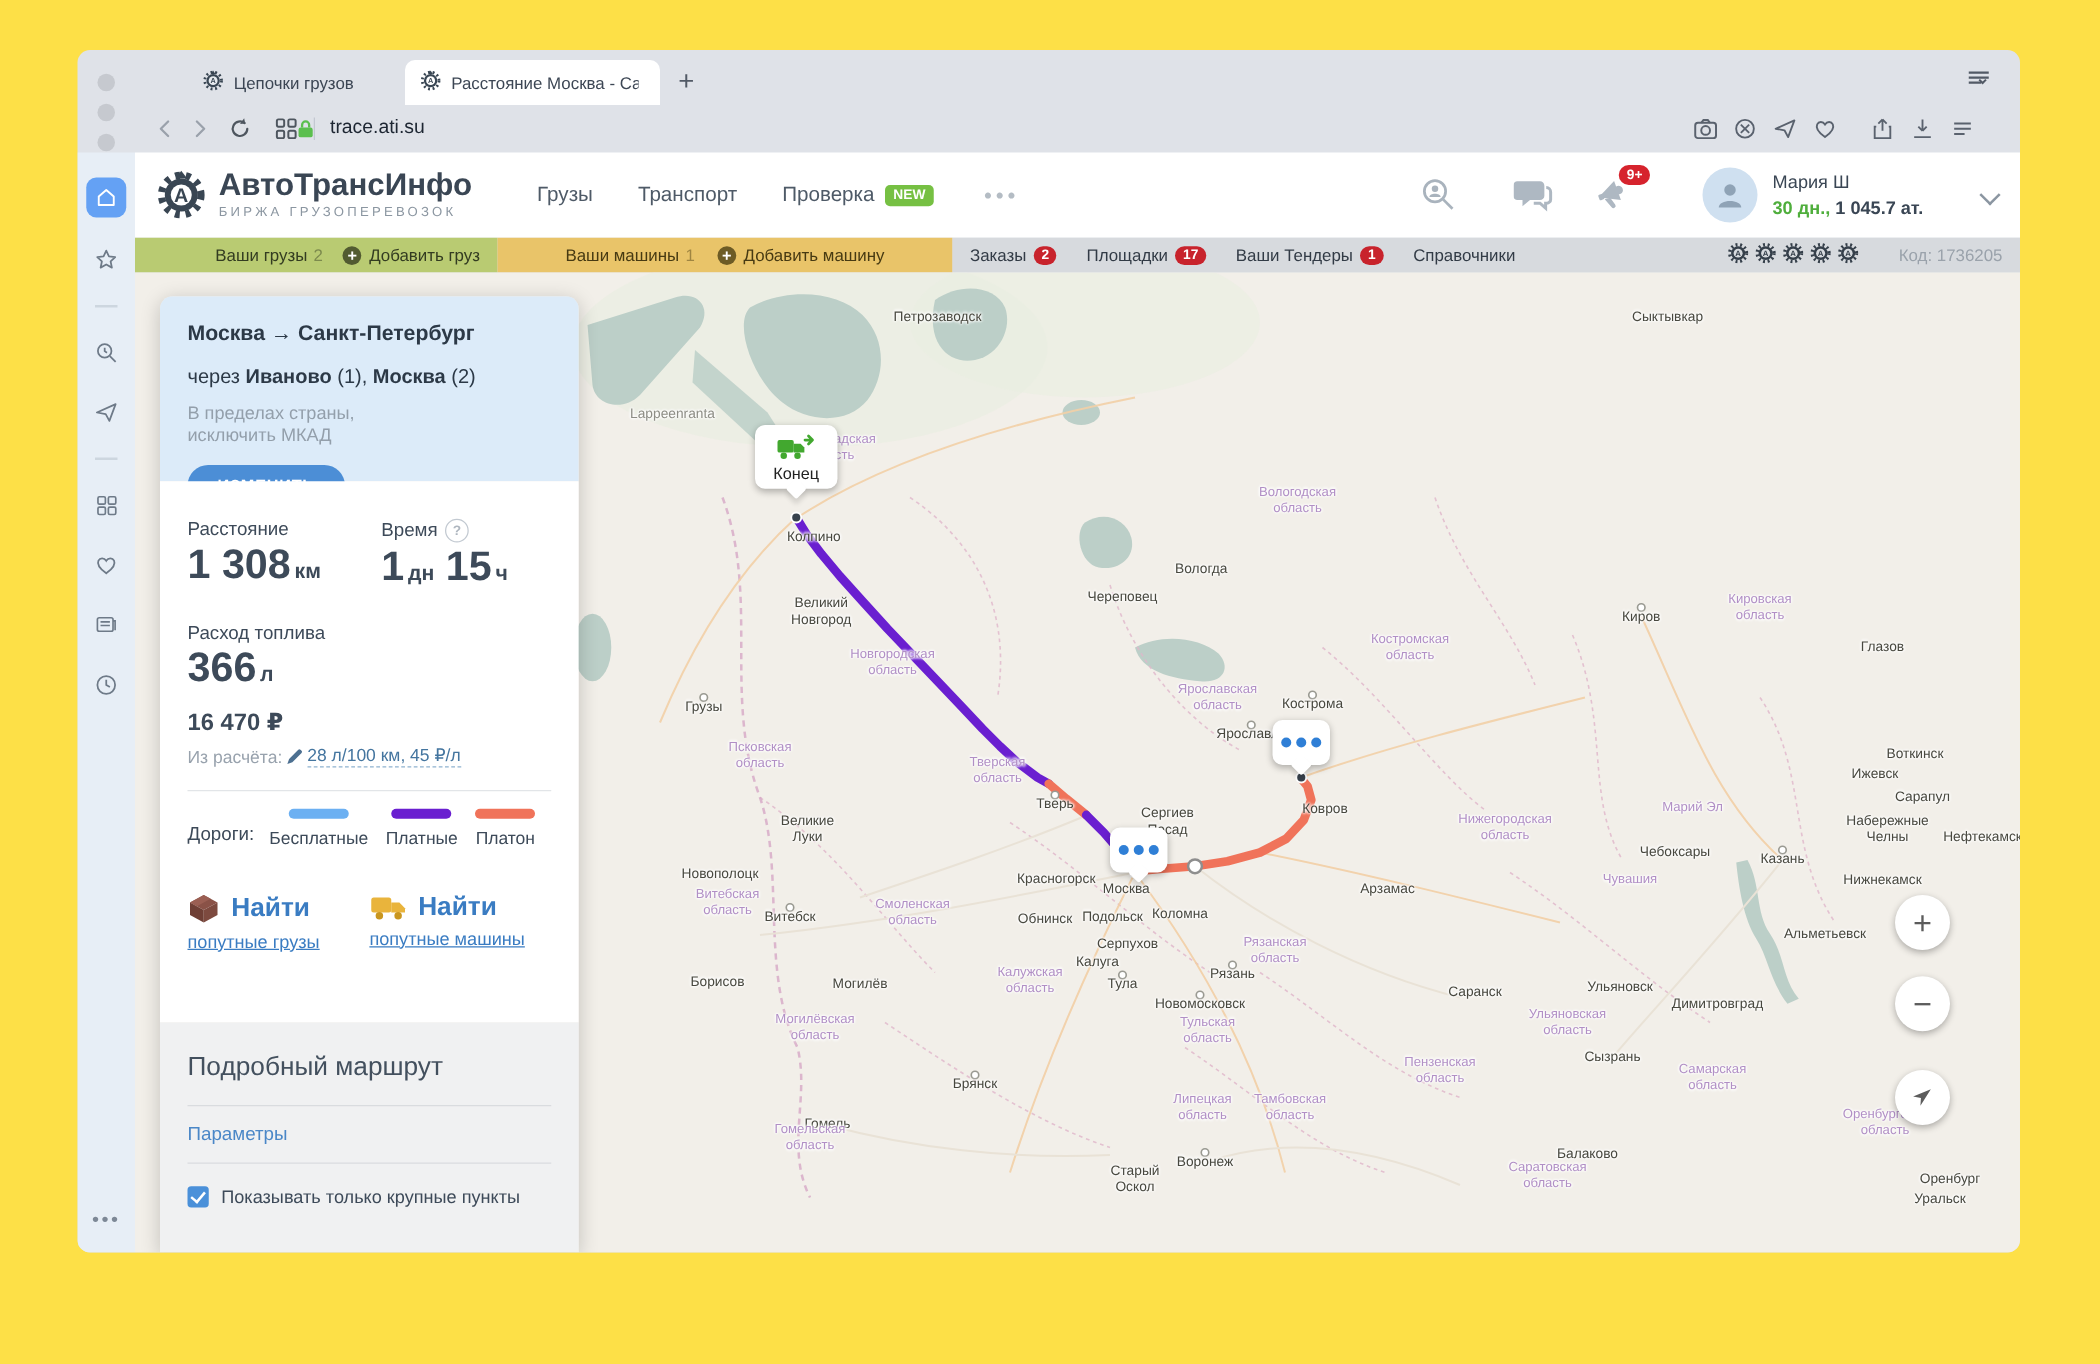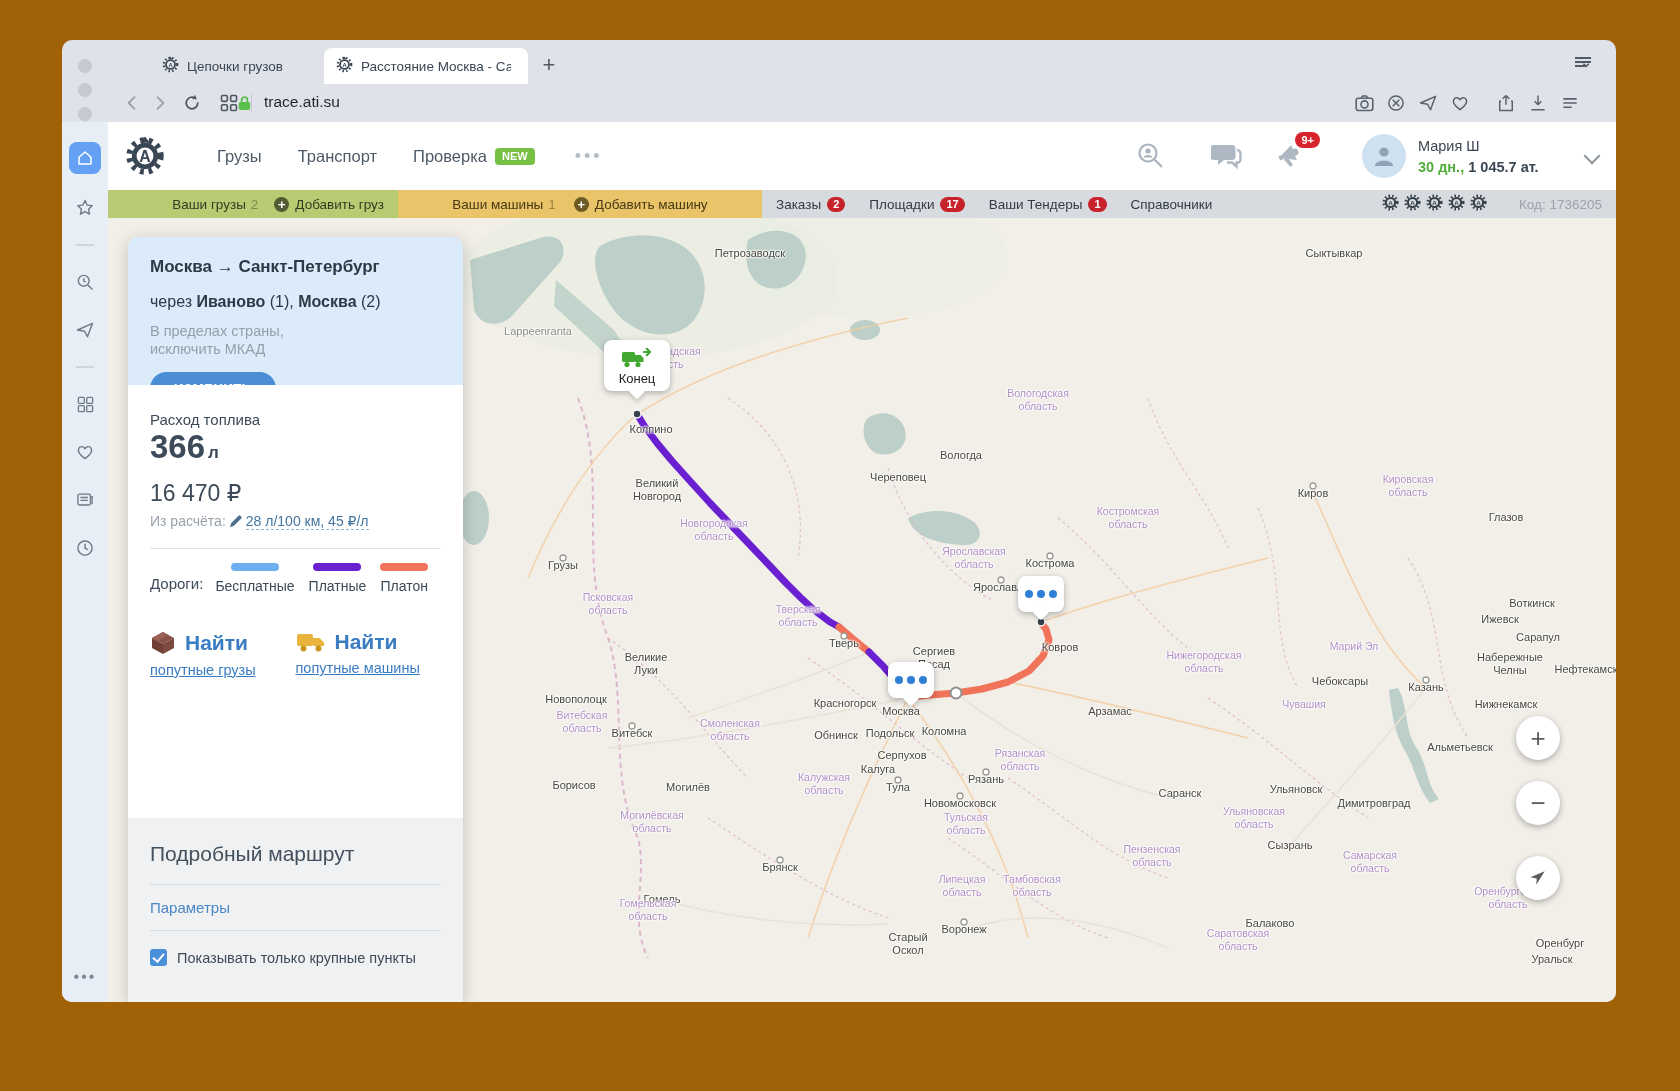--- a/index.html
+++ b/index.html
@@ -1,16 +1,16 @@
 <!DOCTYPE html>
 <html><head>
 <meta charset="utf-8">
 <style>
   html,body{margin:0;padding:0;background:#000;}
-  .stage{position:relative;width:1680px;height:1091px;background:#a16207;overflow:hidden;
+  .stage{position:relative;width:1680px;height:1091px;background:#fde047;overflow:hidden;
          font-family:"Liberation Sans","DejaVu Sans",sans-serif;}
   .window{position:absolute;left:62px;top:40px;width:1554px;height:962px;background:#dfe2e8;
           border-radius:10px;overflow:hidden;}
   
   .traffic{position:absolute;left:16px;top:19px;z-index:40;}
   .traffic b{display:block;width:14px;height:14px;border-radius:50%;background:#c6c9cf;margin-bottom:10px;}
   .tabs-row{position:relative;height:44px;}
   .tab{position:absolute;top:8px;height:36px;display:flex;align-items:center;gap:8px;
        font-size:13.5px;color:#3c4654;padding:0 12px;box-sizing:border-box;}
   .tab.inactive{left:88px;width:186px;}
@@ -92,21 +92,21 @@
   .p-sub{font-size:14.5px;color:#939fab;margin-top:9px;line-height:1.3;width:190px;}
   .p-btn{display:inline-block;margin-top:13px;background:#4c8ed6;color:#fff;font-size:13px;font-weight:700;
          letter-spacing:.6px;border-radius:18px;padding:9px 24px;}
   .p-white{background:#fff;padding:0 22px;height:433px;box-sizing:border-box;flex:none;}
   .stats{display:grid;grid-template-columns:155px 1fr;}
   .slabel{font-size:15px;color:#3d4a59;display:flex;align-items:center;gap:6px;}
   .sval{font-size:33px;font-weight:700;color:#3d4a59;line-height:1.15;white-space:nowrap;}
   .sunit{font-size:17px;font-weight:700;margin-left:3px;}
   .help{width:17px;height:17px;border-radius:50%;border:1.5px solid #c2c9d1;color:#aeb6bf;font-size:11px;
         display:inline-flex;align-items:center;justify-content:center;font-weight:700;}
-  .total{margin-top:14px;font-size:23px;font-weight:400;color:#3d4a59;}
+  .total{margin-top:14px;font-size:19px;font-weight:700;color:#3d4a59;}
   .calc{margin-top:6px;font-size:14px;color:#98a2ad;display:flex;align-items:center;gap:3px;}
   .calc a{color:#44759f;text-decoration:none;border-bottom:1px dashed #8fb2cf;}
   .pdiv{border:none;border-top:1px solid #e2e5e8;margin:18px 0 14px;}
   .roads{display:flex;align-items:flex-end;gap:12px;}
   .roads .rl{font-size:15px;color:#3d4a59;padding-bottom:2px;}
   .ritem{display:flex;flex-direction:column;align-items:center;gap:7px;font-size:14px;color:#3d4a59;}
   .rpill{width:48px;height:8px;border-radius:4px;}
   .find{display:flex;margin-top:36px;}
   .fcol{width:50%;}
   .frow{display:flex;align-items:center;gap:9px;font-size:21px;font-weight:700;color:#3a7cc2;}
@@ -321,20 +321,24 @@
 
         <div class="site-header">
           <div class="brand">
             <svg width="40" height="40" viewBox="0 0 38 38">
                 <path d="M19 0.5 L23.5 6.5 L14.5 6.5 Z" fill="#394653"></path>
                 <circle cx="19" cy="19" r="15" fill="none" stroke="#394653" stroke-width="5.5" stroke-dasharray="3.6 4.6"></circle>
                 <circle cx="19" cy="19" r="12.5" fill="#394653"></circle>
                 <circle cx="19" cy="19" r="8" fill="#fff"></circle>
                 <text x="19" y="24.5" text-anchor="middle" font-size="15" font-weight="bold" fill="#394653" font-family="Liberation Sans, sans-serif">A</text>
               </svg>
+            <div class="brand-txt">
+              <div class="t1">АвтоТрансИнфо</div>
+              <div class="t2">БИРЖА ГРУЗОПЕРЕВОЗОК</div>
+            </div>
           </div>
           <div class="nav">
             <div class="itm">
                 <span>Грузы</span>
               </div>
             <div class="itm">
                 <span>Транспорт</span>
               </div>
             <div class="itm">
                 <span>Проверка</span>
@@ -663,20 +667,33 @@
           </div>
 
           <div class="panel">
             <div class="p-blue">
               <div class="p-title">Москва → Санкт-Петербург</div>
               <div class="p-via"><span>через </span><b>Иваново</b><span> (1), </span><b>Москва</b><span> (2)</span></div>
               <div class="p-sub">В пределах страны, исключить МКАД</div>
               <span class="p-btn">ИЗМЕНИТЬ</span>
             </div>
             <div class="p-white">
+              <div class="stats" style="margin-top:30px">
+                <div>
+                  <div class="slabel">Расстояние</div>
+                  <div class="sval"><span>1 308</span><span class="sunit">км</span></div>
+                </div>
+                <div>
+                  <div class="slabel">
+                      <span>Время</span>
+                      <span class="help">?</span>
+                    </div>
+                  <div class="sval"><span>1</span><span class="sunit">дн</span>&nbsp;<span>15</span><span class="sunit">ч</span></div>
+                </div>
+              </div>
               <div class="stats" style="margin-top:26px">
                 <div>
                   <div class="slabel">Расход топлива</div>
                   <div class="sval"><span>366</span><span class="sunit">л</span></div>
                 </div>
               </div>
               <div class="total">16 470 ₽</div>
               <div class="calc">
                 <span>Из расчёта:</span>
                 <svg width="14" height="14" viewBox="0 0 16 16">

